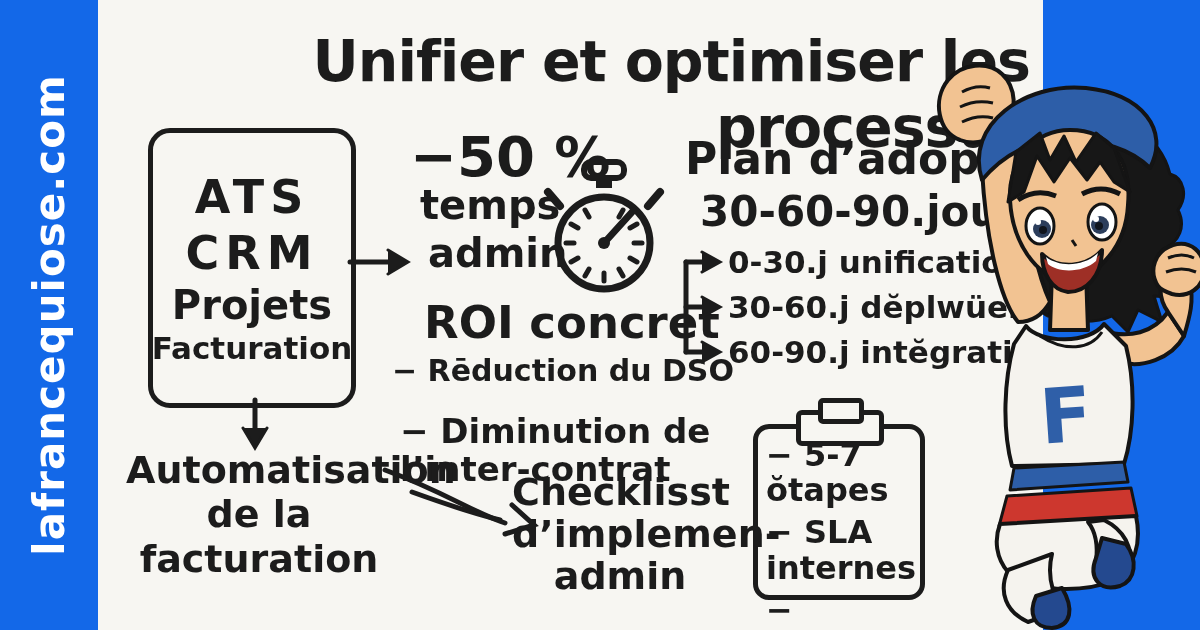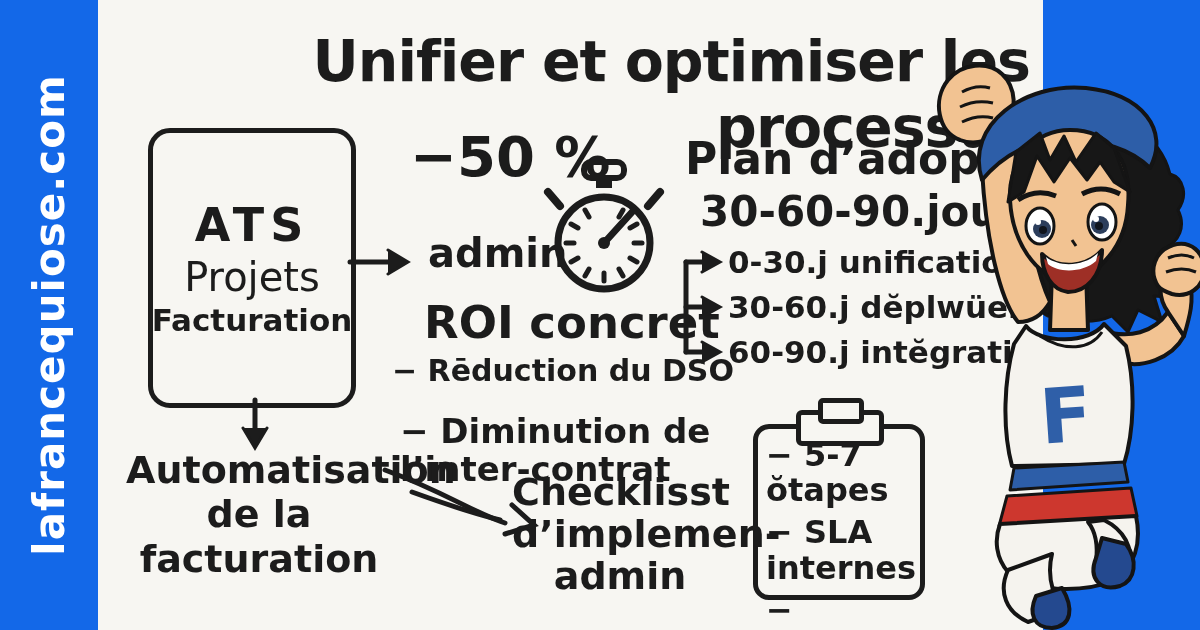--- a/index.html
+++ b/index.html
@@ -10,21 +10,21 @@
   .side-text{position:absolute;top:0;left:0;width:630px;height:98px;
              transform-origin:0 0;transform:rotate(-90deg) translateX(-630px);
              display:flex;align-items:center;justify-content:center;
              color:#ffffff;font-size:42px;font-weight:700;letter-spacing:1px;}
   .title{position:absolute;left:150px;top:28px;width:880px;font-size:57px;font-weight:600;
          letter-spacing:-1px;z-index:1;text-align:right;}
   .ats-box{position:absolute;left:148px;top:128px;width:198px;height:270px;
            border:5px solid #1c1c1c;border-radius:22px;display:flex;flex-direction:column;
            align-items:center;justify-content:center;gap:2px;z-index:1;}
   .ats-line1,.ats-line2{font-size:46px;font-weight:700;letter-spacing:6px;}
-  .ats-line3{font-size:40px;font-weight:400;}
+  .ats-line3{font-size:40px;font-weight:700;}
   .ats-line4{font-size:31px;font-weight:700;}
   .benefit-value{position:absolute;left:410px;top:124px;font-size:56px;font-weight:700;z-index:1;}
   .benefit-l1{position:absolute;left:420px;top:182px;font-size:40px;font-weight:700;z-index:1;}
   .benefit-l2{position:absolute;left:428px;top:230px;font-size:40px;font-weight:700;z-index:1;}
   .roi-heading{position:absolute;left:424px;top:296px;font-size:45px;font-weight:700;z-index:1;}
   .roi-b1{position:absolute;left:392px;top:353px;font-size:30px;font-weight:700;z-index:1;}
   .roi-b2{position:absolute;left:400px;top:392px;font-size:34px;font-weight:700;line-height:1.13;z-index:1;margin-top:20px;}
   .plan-heading{position:absolute;left:685px;top:133px;font-size:44px;font-weight:700;z-index:1;}
   .plan-sub{position:absolute;left:700px;top:187px;font-size:42px;font-weight:700;z-index:1;}
   .phase{position:absolute;left:728px;font-size:31px;font-weight:700;white-space:nowrap;z-index:1;}
@@ -52,25 +52,27 @@
 
   <div class="side-strip"></div>
   <div class="panel"></div>
 
   <div class="side-text">lafrancequiose.com</div>
 
   <div class="title">Unifier et optimiser les processus</div>
 
   <div class="ats-box">
     <div class="ats-line1">ATS</div>
+    <div class="ats-line2">CRM</div>
     <div class="ats-line3">Projets</div>
     <div class="ats-line4">Facturation</div>
   </div>
 
   <div class="benefit-value">−50 %</div>
+  <div class="benefit-l1">temps</div>
   <div class="benefit-l2">admin</div>
 
   <div class="roi-heading">ROI concret</div>
   <div class="roi-b1">− Rēduction du DSO</div>
   <div class="roi-b2 pre">− Diminution de
 l’inter-contrat</div>
 
   <div class="plan-heading">Plan d’adoption</div>
   <div class="plan-sub">30-60-90.jours</div>
   <div class="phase phase-0">0-30.j unification</div>

